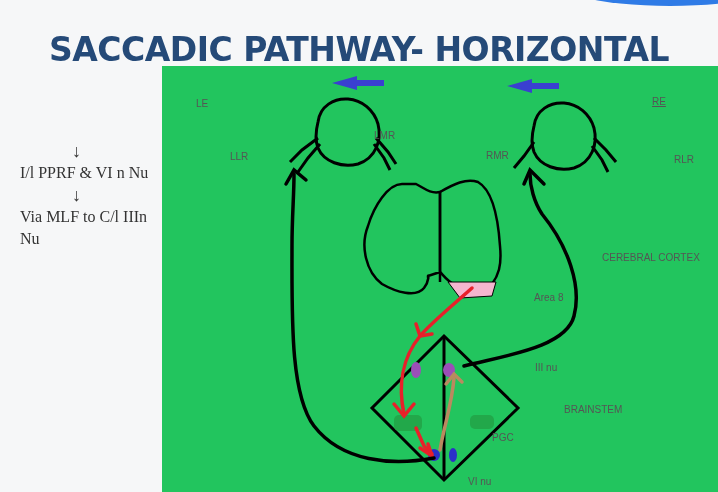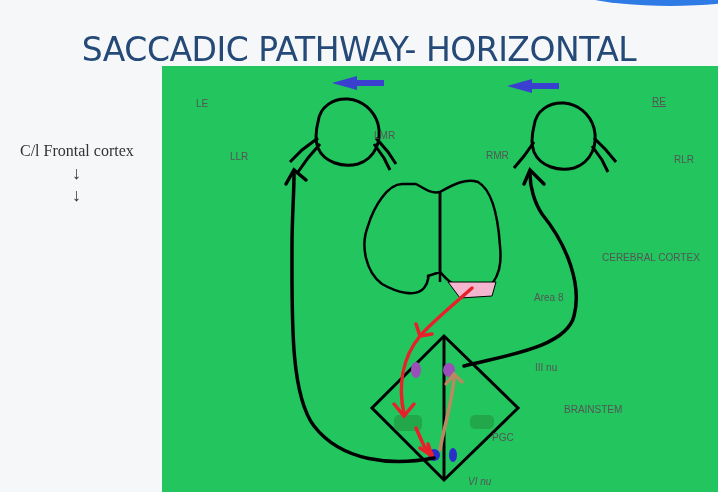--- a/index.html
+++ b/index.html
@@ -8,21 +8,21 @@
     background: #f6f7f8;
     font-family: "Liberation Sans", sans-serif;
   }
   .top-swoosh {
     position: absolute; left: 540px; top: -60px; width: 260px; height: 66px;
     border-radius: 50%; background: #2f7be6;
   }
   .slide-title {
     position: absolute; left: 0; top: 8px; width: 718px; text-align: center;
     font-family: "DejaVu Sans", sans-serif; font-size: 33px; color: #254a78;
-    letter-spacing: -0.5px; font-weight: normal;
+    letter-spacing: -0.5px; font-weight: bold;
   }
   .left-text {
     position: absolute; left: 20px; top: 140px; width: 140px;
     font-family: "Liberation Serif", serif; font-size: 16px; color: #333; line-height: 22px;
   }
   .left-text .step { margin: 0; }
   .left-text .arrow { padding-left: 52px; font-size: 18px; line-height: 22px; color: #333; }
   .panel {
     position: absolute; left: 162px; top: 66px; width: 556px; height: 426px;
     background: #22c55e;
@@ -33,23 +33,24 @@
     white-space: nowrap;
   }
 </style>
 </head>
 <body>
 
 <div class="top-swoosh"></div>
 <h1 class="slide-title">SACCADIC PATHWAY- HORIZONTAL</h1>
 
 <div class="left-text">
-  <p class="step">C/l Frontal cortex</p>
   <div class="arrow">↓</div>
+  <p class="step">I/l PPRF &amp; VI n Nu</p>
   <div class="arrow">↓</div>
+  <p class="step">Via MLF to C/l IIIn Nu</p>
 </div>
 
 <div class="panel">
   <svg width="556" height="426" viewBox="0 0 556 426">
 
     <g fill="#3a3fd0">
       <rect x="190" y="14" width="32" height="6"></rect>
       <polygon points="170,17 195,10 195,24"></polygon>
     </g>
     <g fill="#3a3fd0">
@@ -118,14 +119,14 @@
   <span class="lbl" style="left:490px;top:30px;text-decoration:underline;">RE</span>
   <span class="lbl" style="left:68px;top:85px;">LLR</span>
   <span class="lbl" style="left:212px;top:64px;">LMR</span>
   <span class="lbl" style="left:324px;top:84px;">RMR</span>
   <span class="lbl" style="left:468px;top:88px;padding-left:44px;">RLR</span>
   <span class="lbl" style="left:434px;top:186px;margin-left:6px;">CEREBRAL CORTEX</span>
   <span class="lbl" style="left:348px;top:226px;margin-left:24px;">Area 8</span>
   <span class="lbl" style="left:330px;top:296px;padding-left:43px;">III nu</span>
   <span class="lbl" style="left:402px;top:338px;">BRAINSTEM</span>
   <span class="lbl" style="left:330px;top:366px;">PGC</span>
-  <span class="lbl" style="left:306px;top:410px;font-style:italic;">VI nu</span>
+  <span class="lbl" style="left:306px;top:410px;">VI nu</span>
 </div>
 
 </body></html>

